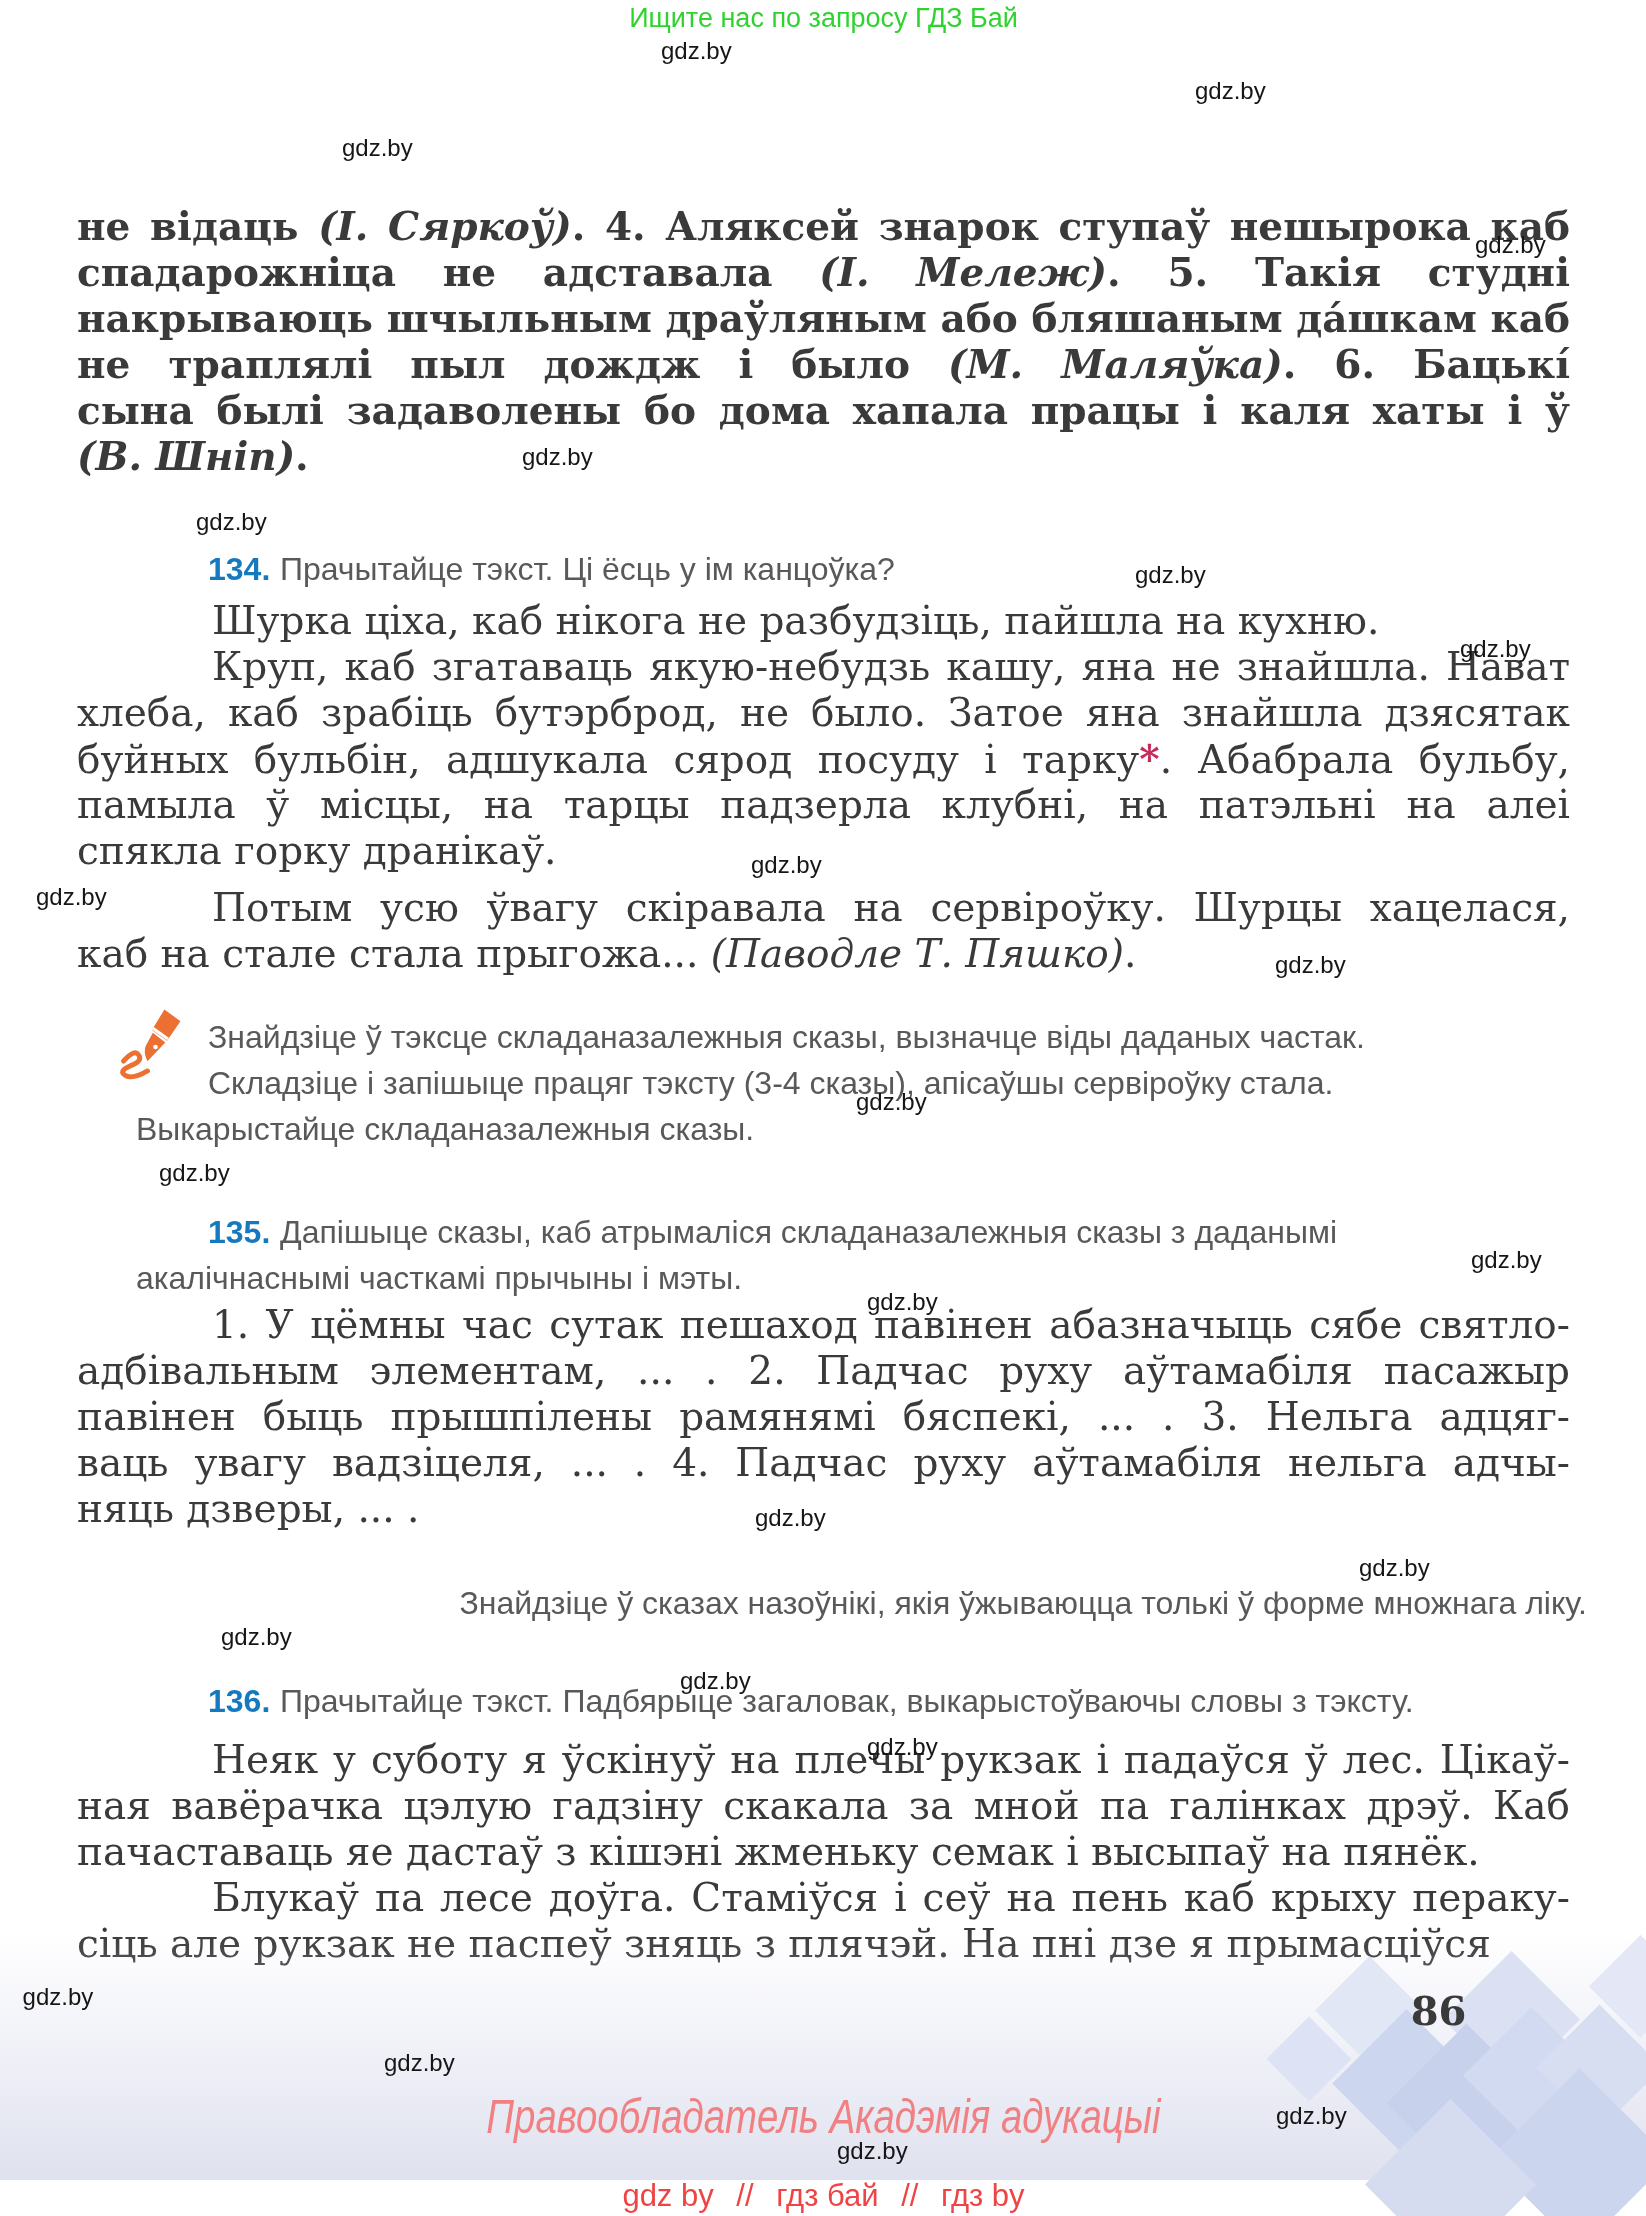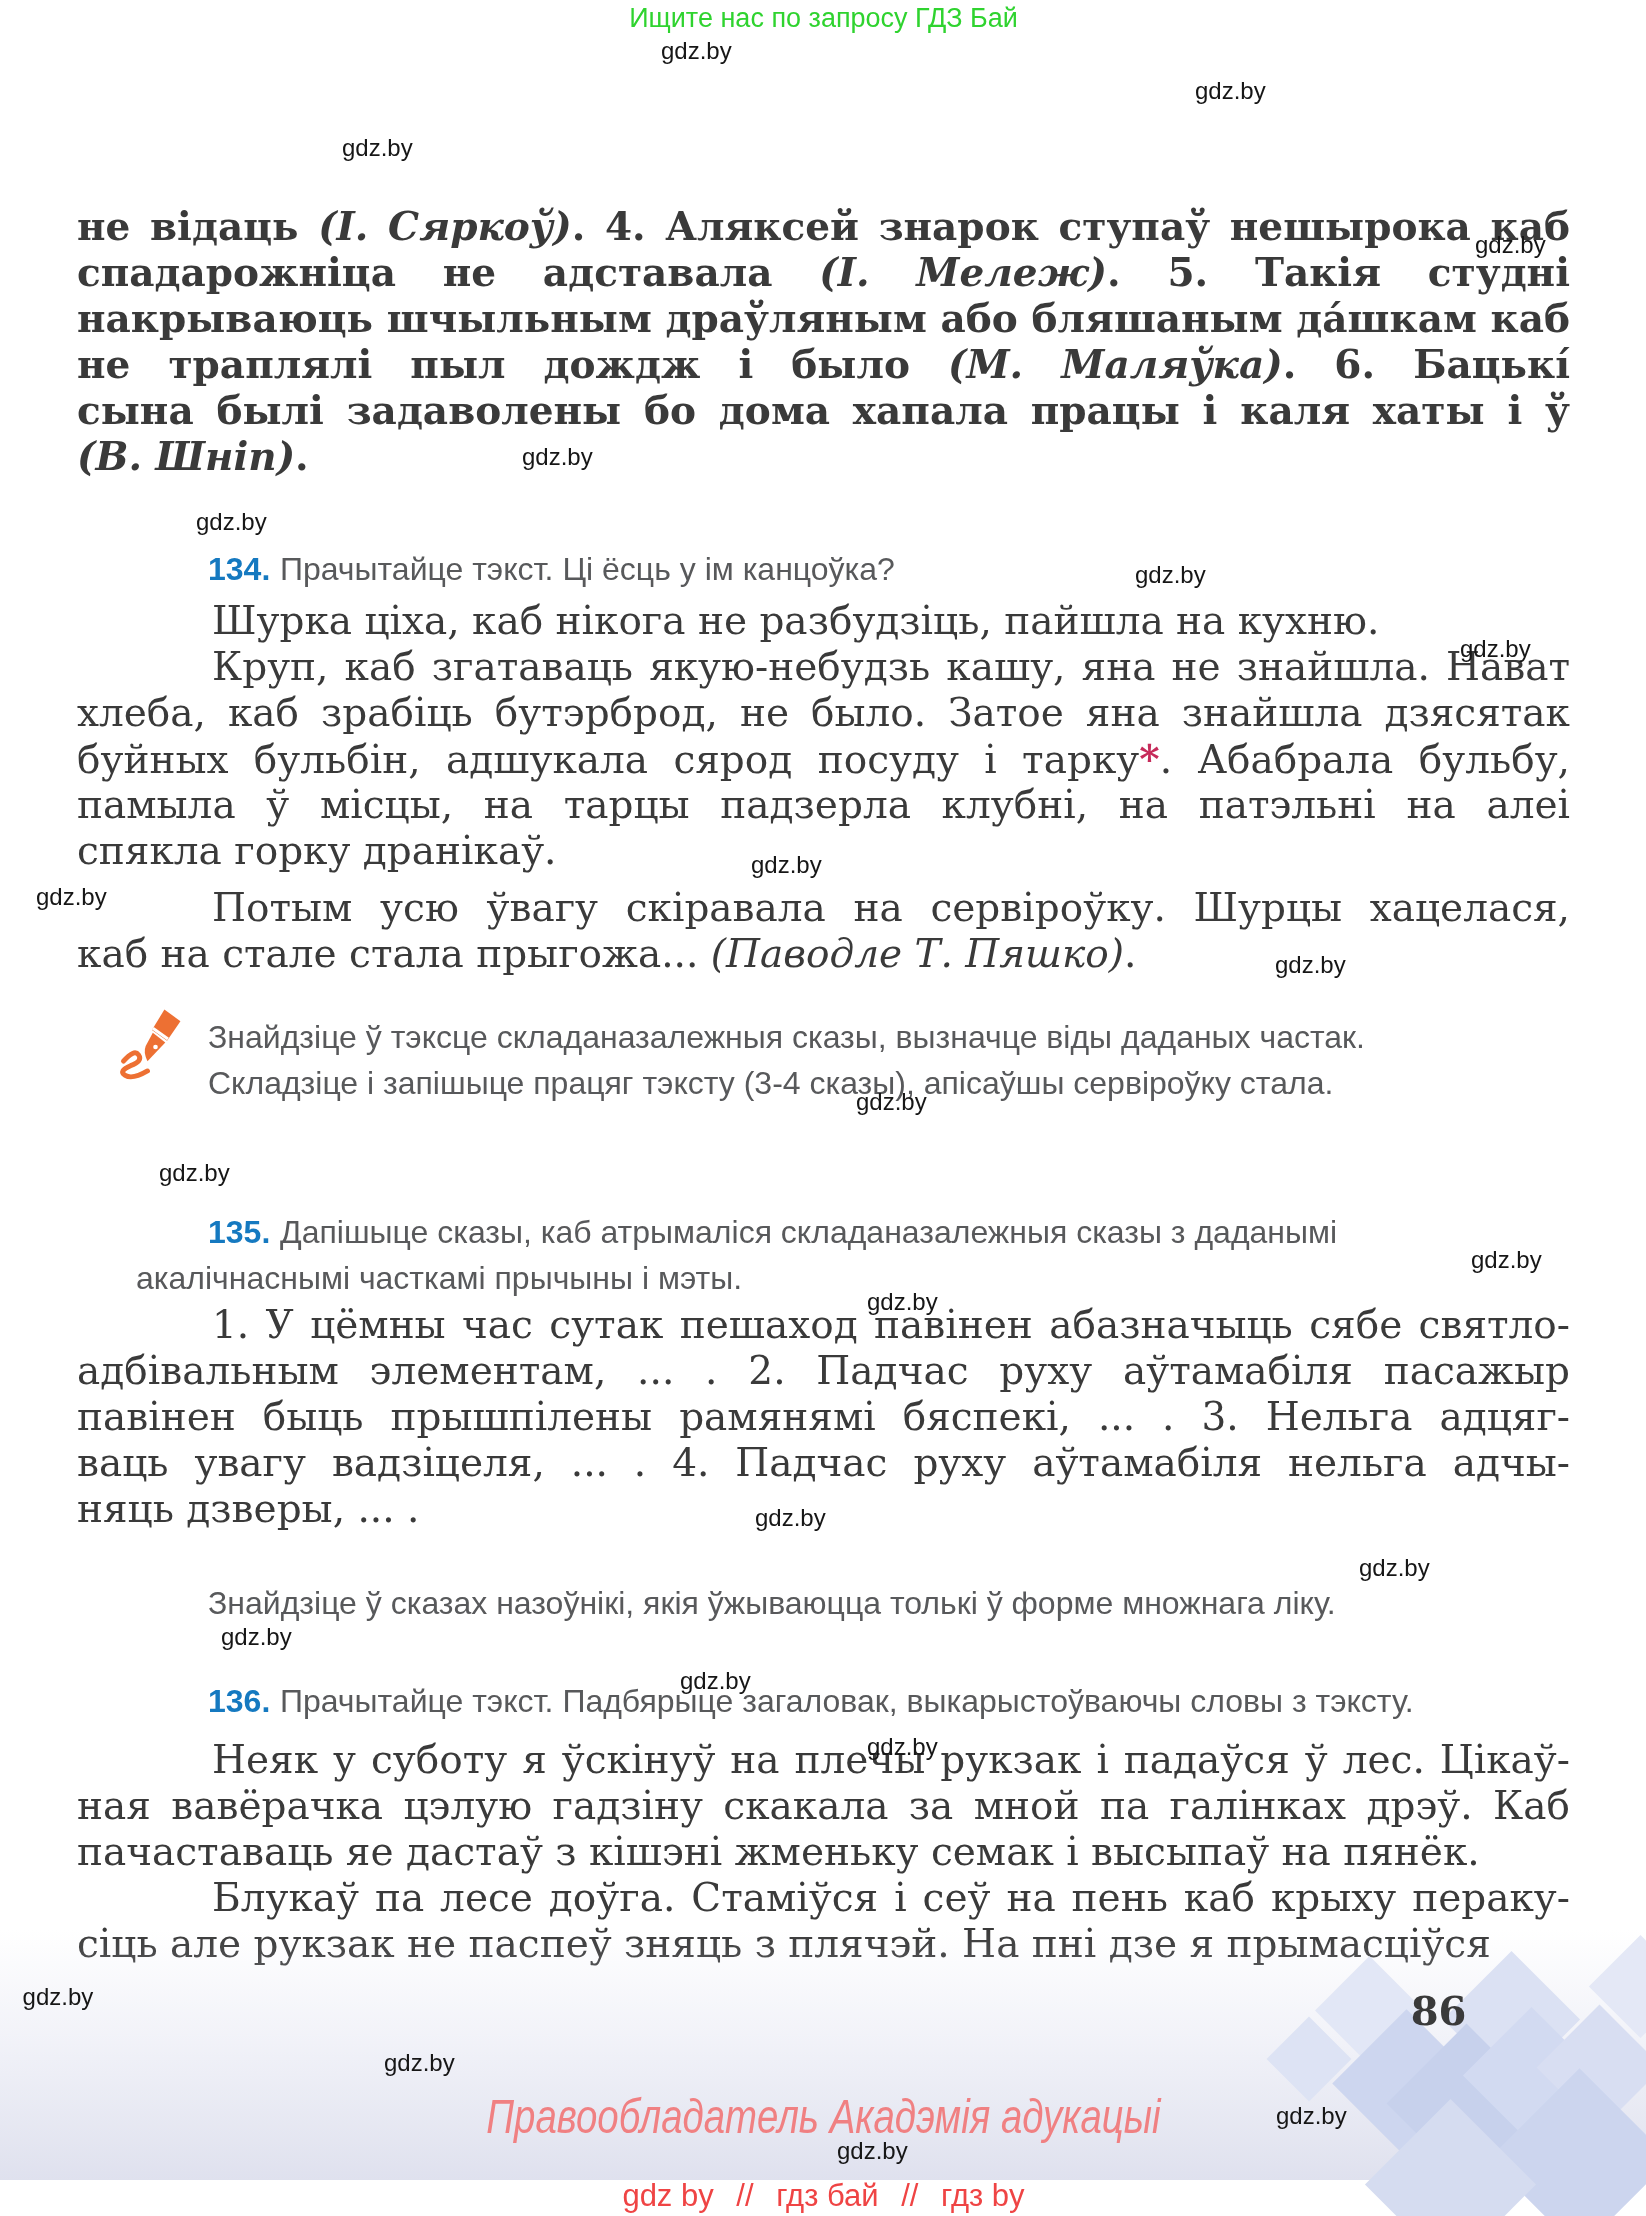--- a/index.html
+++ b/index.html
@@ -110,36 +110,37 @@
     <path d="M60 4 L78 17 63 39 46 27 Z" fill="#ed7033"></path>
     <path d="M47 30 L61 41 L41 62 Q36 52 39 45 Z" fill="#ed7033"></path>
     <line x1="47" y1="25" x2="64" y2="37" stroke="#ffffff" stroke-width="3.5"></line>
     <circle cx="50" cy="46" r="2.6" fill="#ffffff"></circle>
     <path d="M14 62 Q26 48 31 55 Q36 62 22 67 Q8 73 16 78 Q24 83 41 73" fill="none" stroke="#ed7033" stroke-width="5.5" stroke-linecap="round"></path>
   </svg>
 
   <div class="block sans" style="left:136px;top:1014px;width:1435px;">
       <div class="tline ind89"><span>Знайдзіце ў тэксце складаназалежныя сказы, вызначце віды даданых частак.</span></div>
       <div class="tline ind89"><span>Складзіце і запішыце працяг тэксту (3-4 сказы), апісаўшы сервіроўку стала.</span></div>
+      <div class="tline"><span>Выкарыстайце складаназалежныя сказы.</span></div>
     </div>
 
   <div class="block sans" style="left:136px;top:1209px;width:1451px;">
       <div class="tline ind89"><span class="num">135.</span><span>Дапішыце сказы, каб атрымаліся складаназалежныя сказы з даданымі</span></div>
       <div class="tline"><span>акалічнаснымі часткамі прычыны і мэты.</span></div>
     </div>
 
   <div class="block serif" style="left:77px;top:1302px;width:1493px;">
       <div class="tline just ind"><span>1. У цёмны час сутак пешаход павінен абазначыць сябе святло-</span></div>
       <div class="tline just"><span>адбівальным элементам, ... . 2. Падчас руху аўтамабіля пасажыр</span></div>
       <div class="tline just"><span>павінен быць прышпілены рамянямі бяспекі, ... . 3. Нельга адцяг-</span></div>
       <div class="tline just"><span>ваць увагу вадзіцеля, ... . 4. Падчас руху аўтамабіля нельга адчы-</span></div>
       <div class="tline"><span>няць дзверы, ... .</span></div>
     </div>
 
-  <div class="block sans" style="left:136px;top:1580px;width:1451px;">
+  <div class="block sans" style="left:136px;top:1580px;width:1451px;text-align:right;">
       <div class="tline ind89"><span>Знайдзіце ў сказах назоўнікі, якія ўжываюцца толькі ў форме множнага ліку.</span></div>
     </div>
 
   <div class="block sans" style="left:136px;top:1678px;width:1483px;">
       <div class="tline ind89"><span class="num">136.</span><span>Прачытайце тэкст. Падбярыце загаловак, выкарыстоўваючы словы з тэксту.</span></div>
     </div>
 
   <div class="block serif" style="left:77px;top:1737px;width:1493px;">
       <div class="tline just ind"><span>Неяк у суботу я ўскінуў на плечы рукзак і падаўся ў лес. Цікаў-</span></div>
       <div class="tline just"><span>ная вавёрачка цэлую гадзіну скакала за мной па галінках дрэў. Каб</span></div>

